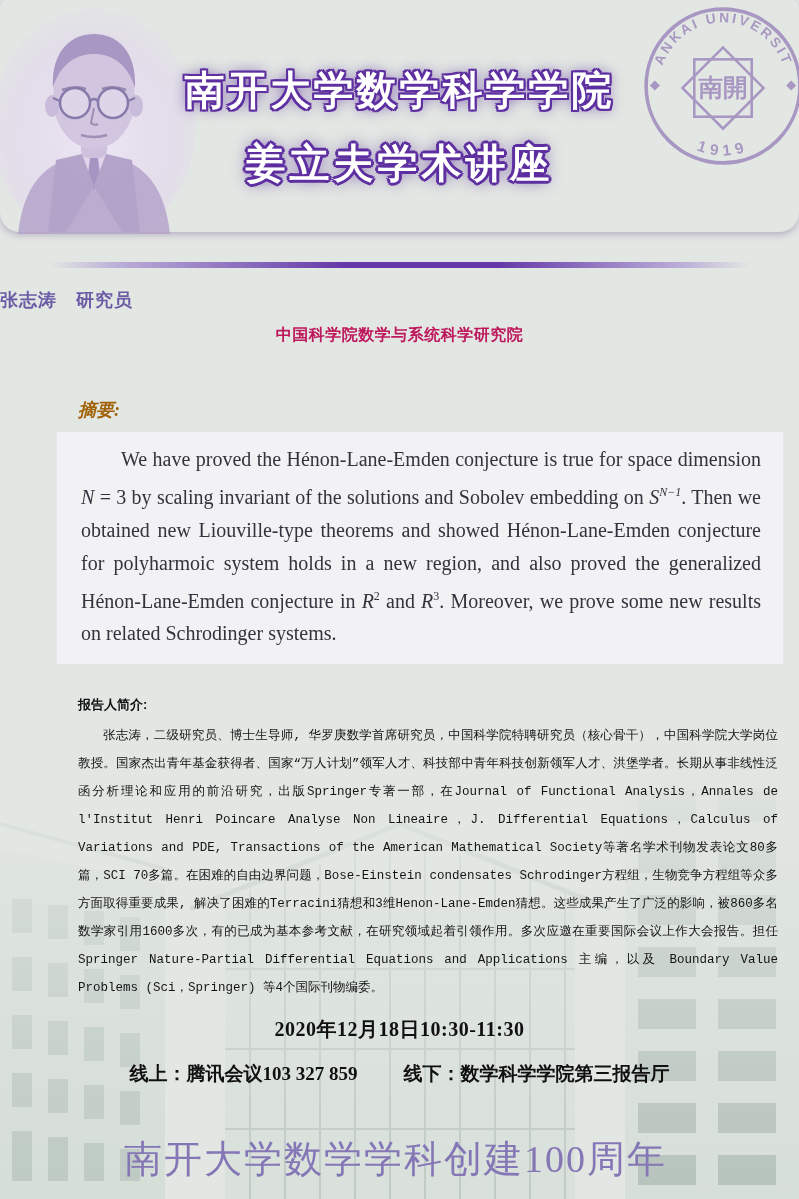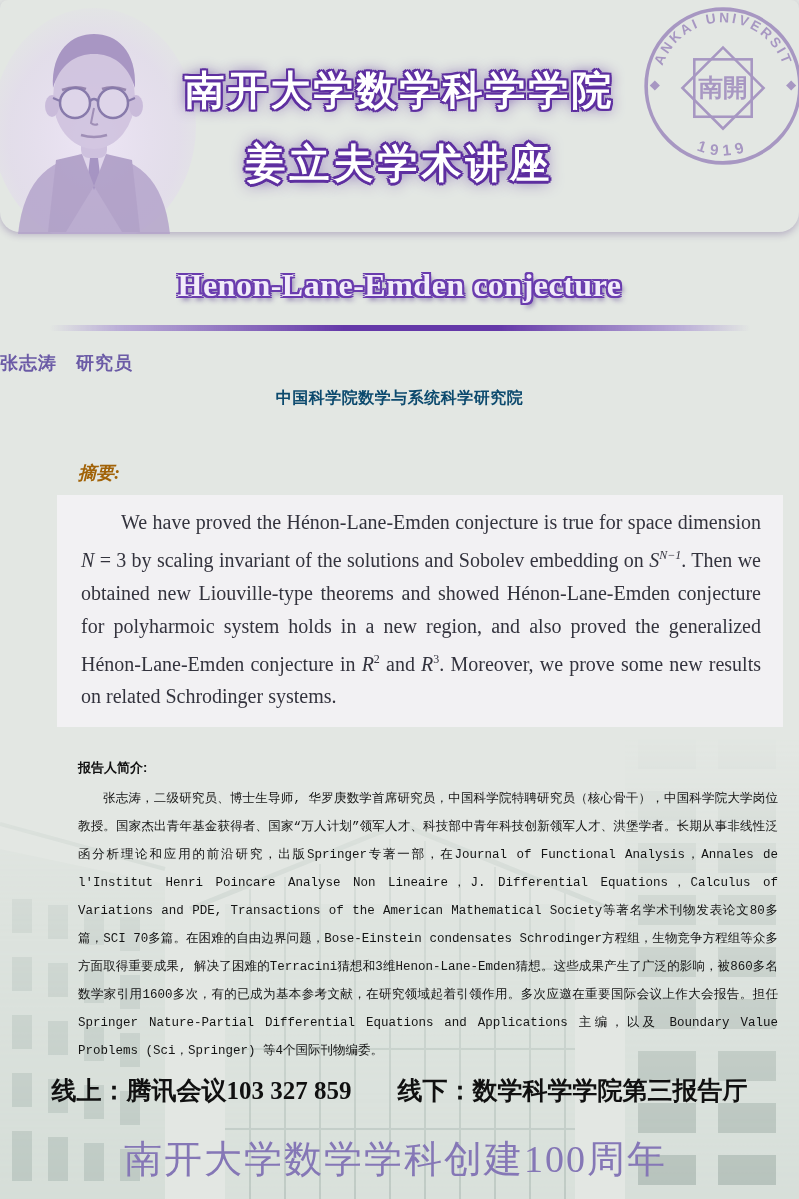--- a/index.html
+++ b/index.html
@@ -56,21 +56,21 @@
   }
   .divider{
     margin:17px auto 0 auto;width:700px;height:6px;border-radius:3px;
     background:linear-gradient(90deg,rgba(146,116,204,0) 0%,rgba(146,116,204,.5) 10%,#6438a8 42%,#6438a8 64%,rgba(146,116,204,.5) 90%,rgba(146,116,204,0) 100%);
     filter:blur(.5px);
   }
   .speaker{
     margin-top:20px;font-size:18px;font-weight:600;color:#6b5ba6;letter-spacing:1px;
   }
   .affiliation{
-    margin-top:13px;text-align:center;font-size:16px;font-weight:600;color:#0c4a6e;letter-spacing:.5px;
+    margin-top:13px;text-align:center;font-size:16px;font-weight:600;color:#be185d;letter-spacing:.5px;
   }
   .abstract-label{
     margin:52px 0 0 78px;font-size:18px;font-style:italic;font-weight:600;color:#a16207;
   }
   .abstract-box{
     margin:10px 16px 0 57px;background:rgba(243,242,244,.92);
     padding:11px 22px 14px 24px;
   }
   .abstract-text{
     margin:0;font-size:20px;line-height:33px;color:#33333d;text-align:justify;text-indent:2em;
@@ -83,21 +83,21 @@
   }
   .bio-text{
     margin:8px 21px 0 78px;font-size:12.5px;line-height:28px;color:#141414;
     text-align:justify;text-indent:2em;
     font-family:Liberation Mono, monospace;
   }
   .datetime{
     margin-top:14px;text-align:center;font-size:20px;font-weight:bold;color:#101010;letter-spacing:.5px;
   }
   .venue{
-    margin-top:9px;text-align:center;font-size:25px;font-weight:bold;color:#101010;
+    margin-top:18px;text-align:center;font-size:19px;font-weight:bold;color:#101010;
   }
   .venue .gap{display:inline-block;width:46px;}
 
   .footer{
     position:absolute;z-index:1;left:0;right:8px;bottom:14px;text-align:center;
     font-size:38px;letter-spacing:2px;color:#8577b6;font-weight:500;
   }
 </style>
 </head>
 <body>
@@ -251,35 +251,35 @@
         <text x="80" y="90" font-size="24" font-weight="bold" text-anchor="middle">南開</text>
         <rect x="10" y="76" width="7" height="7" transform="rotate(45 13.5 79.5)"></rect>
         <rect x="143" y="76" width="7" height="7" transform="rotate(45 146.5 79.5)"></rect>
       </g>
     </svg>
   </header>
 
   <main>
 
     <div class="lec-title">
-      <div>Henon-Lane-Emden conjecture</div>
     </div>
 
     <div class="divider"></div>
 
     <div class="speaker">张志涛　研究员</div>
     <div class="affiliation">中国科学院数学与系统科学研究院</div>
 
     <div class="abstract-label">摘要:</div>
     <div class="abstract-box">
       <p class="abstract-text"><span>We have proved the Hénon-Lane-Emden conjecture is true for space dimension </span><span class="it">N</span><span> = 3 by scaling invariant of the solutions and Sobolev embedding on </span><span class="it">S</span><sup class="it">N−1</sup><span>. Then we obtained new Liouville-type theorems and showed Hénon-Lane-Emden conjecture for polyharmoic system holds in a new region, and also proved the generalized Hénon-Lane-Emden conjecture in </span><span class="it">R</span><sup>2</sup><span> and </span><span class="it">R</span><sup>3</sup><span>. Moreover, we prove some new results on related Schrodinger systems.</span></p>
     </div>
 
     <div class="bio-label">报告人简介:</div>
     <p class="bio-text">张志涛，二级研究员、博士生导师, 华罗庚数学首席研究员，中国科学院特聘研究员（核心骨干），中国科学院大学岗位教授。国家杰出青年基金获得者、国家“万人计划”领军人才、科技部中青年科技创新领军人才、洪堡学者。长期从事非线性泛函分析理论和应用的前沿研究，出版Springer专著一部，在Journal of Functional Analysis，Annales de l'Institut Henri Poincare Analyse Non Lineaire，J. Differential Equations，Calculus of Variations and PDE, Transactions of the American Mathematical Society等著名学术刊物发表论文80多篇，SCI 70多篇。在困难的自由边界问题，Bose-Einstein condensates Schrodinger方程组，生物竞争方程组等众多方面取得重要成果, 解决了困难的Terracini猜想和3维Henon-Lane-Emden猜想。这些成果产生了广泛的影响，被860多名数学家引用1600多次，有的已成为基本参考文献，在研究领域起着引领作用。多次应邀在重要国际会议上作大会报告。担任Springer Nature-Partial Differential Equations and Applications 主编，以及 Boundary Value Problems (Sci，Springer) 等4个国际刊物编委。</p>
 
+    <div class="datetime">2020年12月18日10:30-11:30</div>
     <div class="venue">
       <span>线上：腾讯会议103 327 859</span><span class="gap"></span><span>线下：数学科学学院第三报告厅</span>
     </div>
   </main>
 
   <footer class="footer">南开大学数学学科创建100周年</footer>
 </div>
 
 </body></html>

